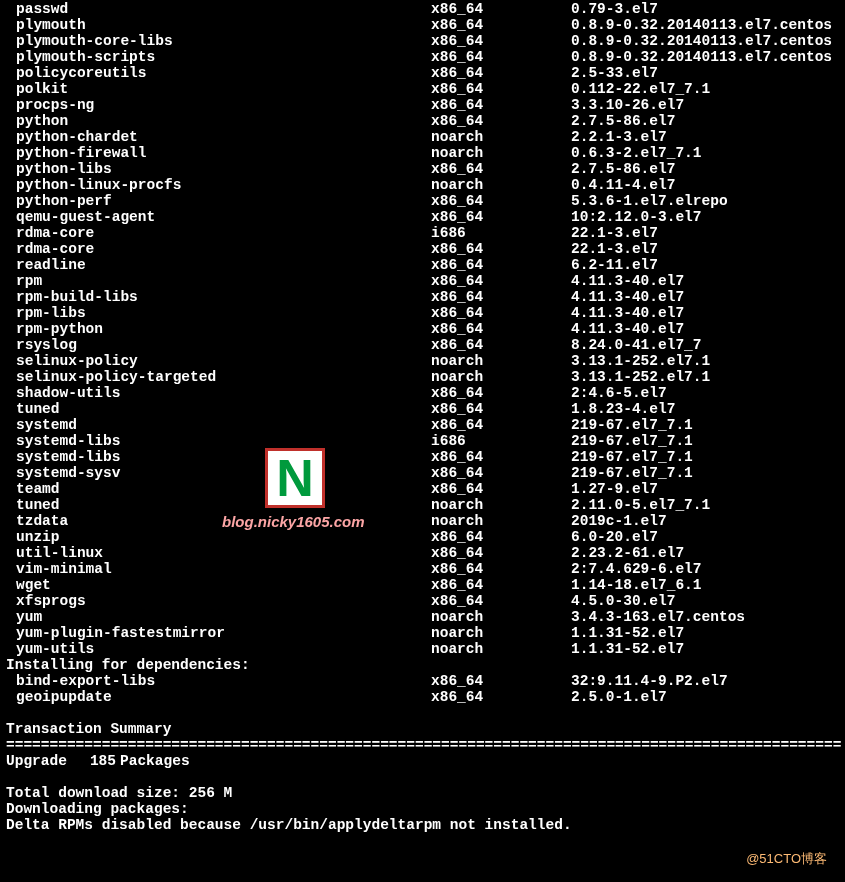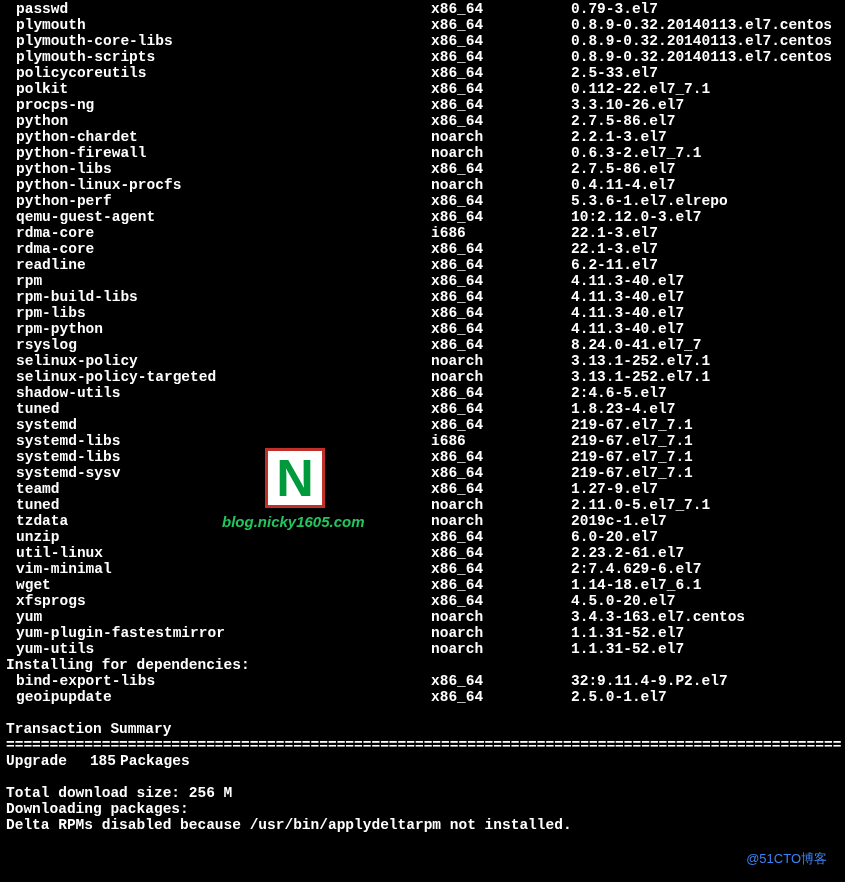--- a/index.html
+++ b/index.html
@@ -49,27 +49,27 @@
     font-family:Arial,Helvetica,sans-serif;
     line-height:1;
   }
   .watermark-url{
     position:absolute;
     left:222px;top:514px;
     font-family:Arial,sans-serif;
     font-size:15px;
     font-weight:700;
     font-style:italic;
-    color:#22c55e;
+    color:#fca5a5;
     letter-spacing:0;
   }
   .corner-credit{
     position:absolute;
     right:18px;bottom:15px;
-    color:#3b82f6;
+    color:#fdba74;
     font-family:Arial,sans-serif;
     font-size:13px;
     font-weight:normal;
   }
   .summary-line{display:flex}
   .summary-k{display:inline-block;width:74px}
   .summary-n{display:inline-block;text-align:right;width:36px;padding-right:4px}
 </style>
 </head>
 <body>
@@ -257,21 +257,21 @@
         <span class="ver">2:7.4.629-6.el7</span>
       </div>
       <div class="row line">
         <span class="pkg indent">wget</span>
         <span class="arch">x86_64</span>
         <span class="ver">1.14-18.el7_6.1</span>
       </div>
       <div class="row line">
         <span class="pkg indent">xfsprogs</span>
         <span class="arch">x86_64</span>
-        <span class="ver">4.5.0-20.el7</span>
+        <span class="ver">4.5.0-30.el7</span>
       </div>
       <div class="row line">
         <span class="pkg indent">yum</span>
         <span class="arch">noarch</span>
         <span class="ver">3.4.3-163.el7.centos</span>
       </div>
       <div class="row line">
         <span class="pkg indent">yum-plugin-fastestmirror</span>
         <span class="arch">noarch</span>
         <span class="ver">1.1.31-52.el7</span>

